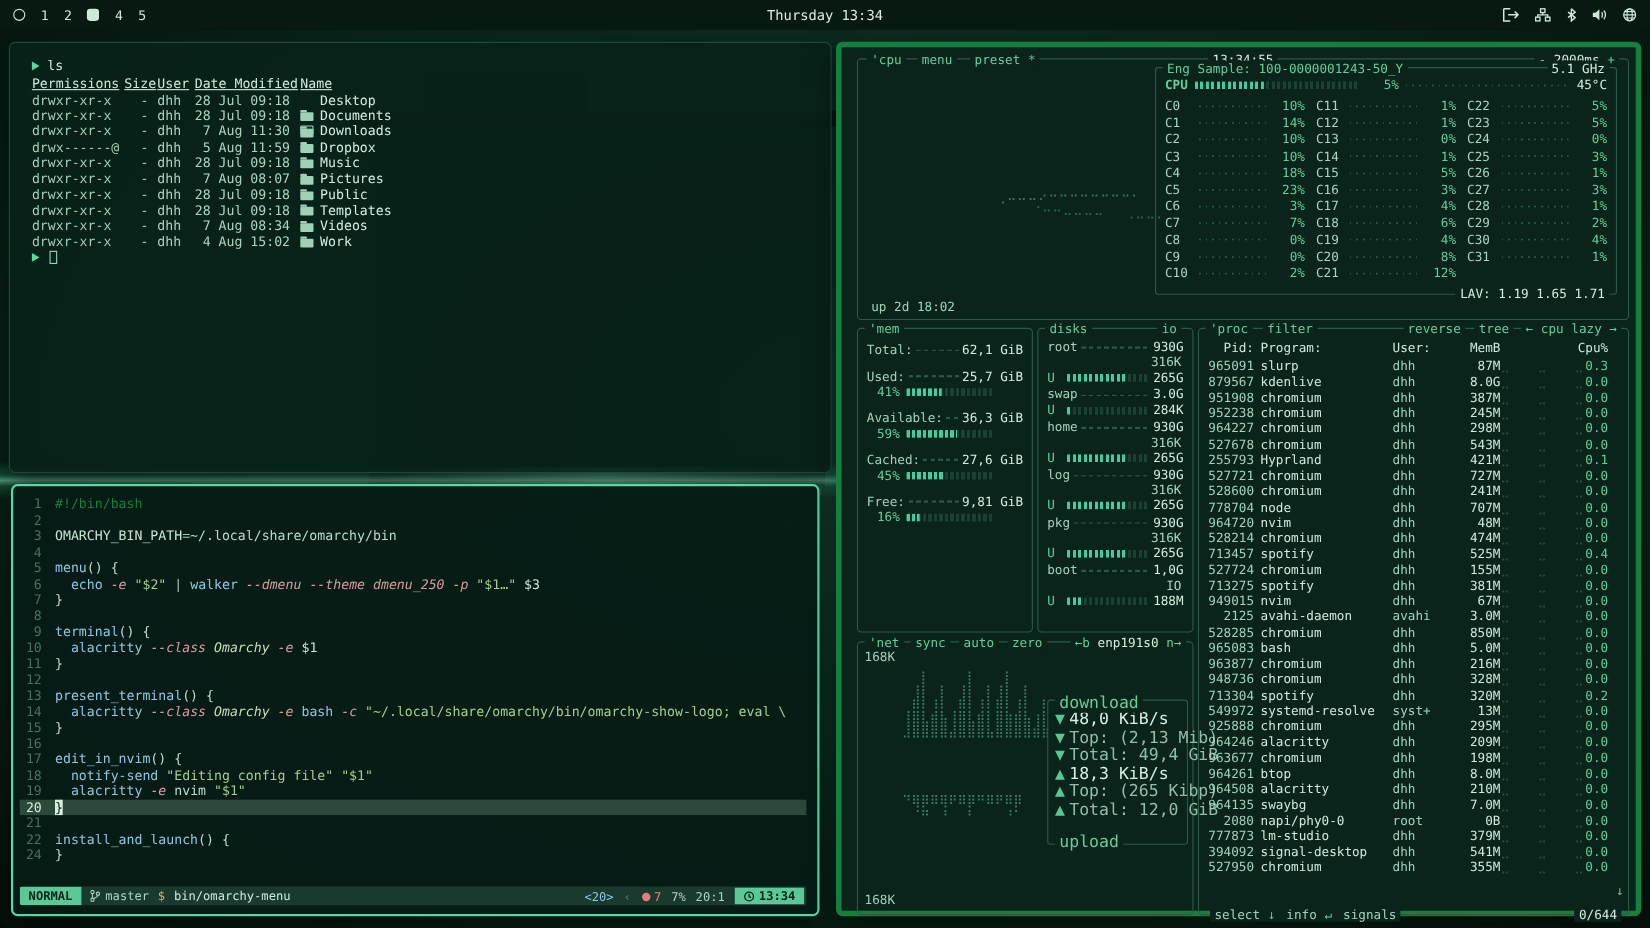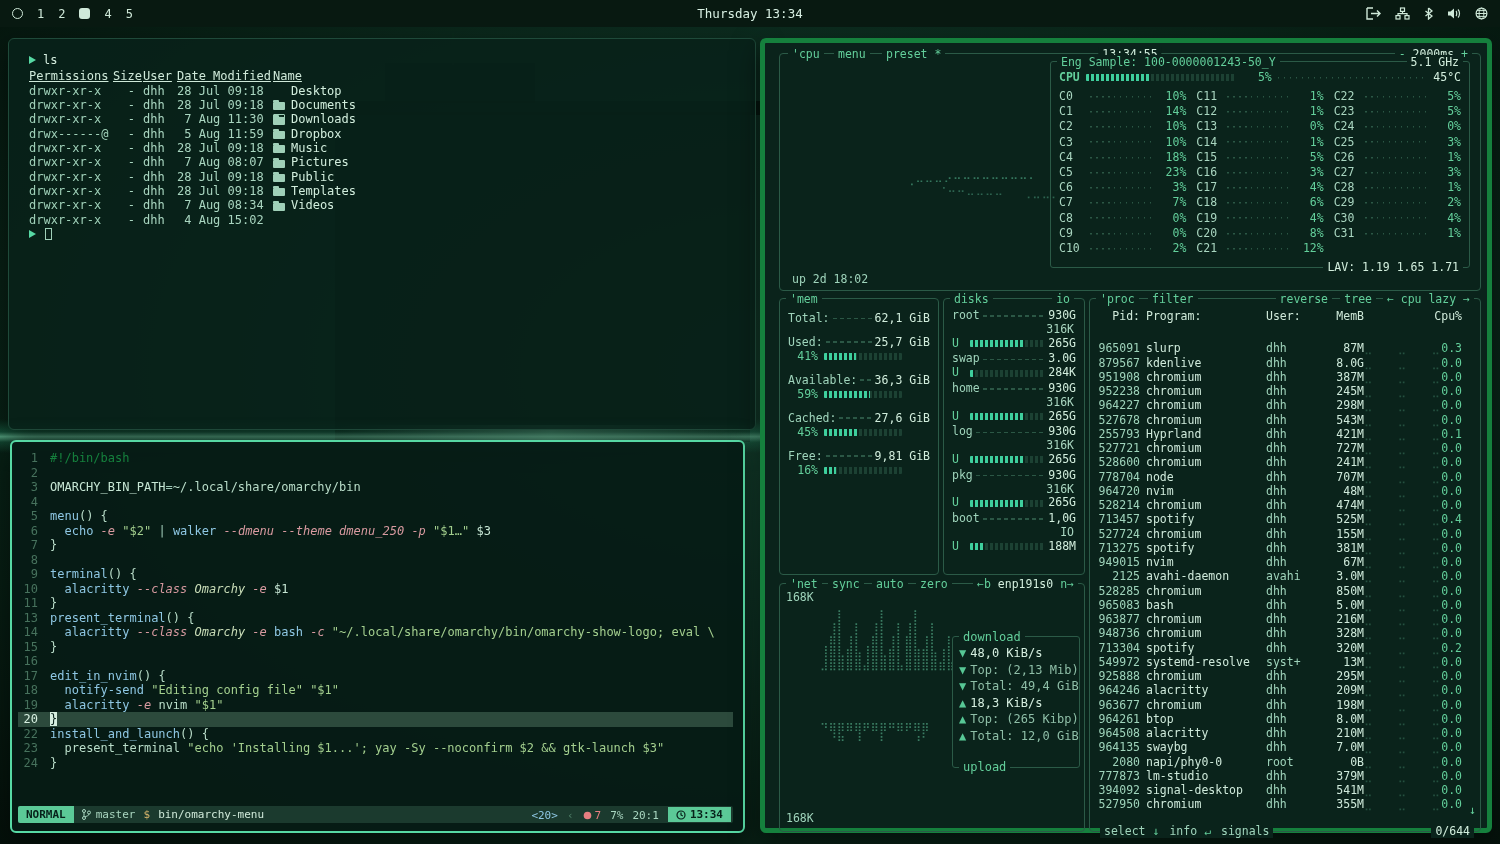--- a/index.html
+++ b/index.html
@@ -121,32 +121,32 @@
   .ulabel{color:#63cf9b;width:14px;flex:none}
   .disk-line .meter{flex:1;margin:0 4px}
   .disk-used{color:#d2eedd}
 
   .box-net{left:14px;top:540px;width:306px;height:249px}
   .net-scale-top{position:absolute;left:6px;top:6px;color:#9fd4bb}
   .net-scale-bot{position:absolute;left:6px;bottom:6px;color:#9fd4bb}
   .gline{line-height:13px;color:#3a7c62;white-space:pre}
   .down-graph{position:absolute;left:40px;top:22px}
   .up-graph{position:absolute;left:40px;top:138px}
-  .net-panel{position:absolute;left:172px;top:52px;width:128px;height:132px;border:1px solid #2b5a47;border-radius:3px;padding:8px 5px 6px 6px;font-size:12px;background:#0a231b}
+  .net-panel{position:absolute;left:172px;top:52px;width:128px;height:132px;border:1px solid #2b5a47;border-radius:3px;padding:8px 5px 6px 6px;font-size:15px;background:#0a231b}
   .net-row{display:flex;gap:4px;line-height:16.5px;white-space:nowrap}
   .arrow{color:#57c795}
   .net-speed{color:#d6efe0}
   .net-sub{color:#8fbfa8}
 
   .box-proc{left:324px;top:255px;width:392px;height:534px;padding:10px 6px 8px 6px}
   .pt-reverse{right:148px}
   .pt-tree{right:104px}
   .pt-lazy{right:6px}
   .proc-head,.proc-row{display:grid;grid-template-columns:50px 120px 48px 50px 64px 34px;line-height:14.25px;white-space:pre}
-  .proc-head{color:#cfe9d9;margin-bottom:18px}
+  .proc-head{color:#cfe9d9;margin-bottom:2px}
   .ph-pid,.p-pid{text-align:right;padding-right:6px}
   .ph-mem,.p-mem{text-align:right}
   .ph-cpu,.p-cpu{text-align:right}
   .p-pid{color:#9fd4bb}
   .p-prog{color:#cfeadb}
   .p-user{color:#9fd4bb}
   .p-mem{color:#cfeadb}
   .p-graph{color:#24503f;text-align:center}
   .p-cpu{color:#63cf9b}
   .proc-scroll{position:absolute;right:4px;bottom:14px;color:#63cf9b}
@@ -228,51 +228,52 @@
   <div>
       <div class="ls-row"><span class="c-perm">drwxr-xr-x</span><span class="c-size">-</span><span class="c-user">dhh</span><span class="c-date">28 Jul 09:18</span><span class="c-name"><i class="ficon desktop"></i><span>Desktop</span></span></div>
       <div class="ls-row"><span class="c-perm">drwxr-xr-x</span><span class="c-size">-</span><span class="c-user">dhh</span><span class="c-date">28 Jul 09:18</span><span class="c-name"><i class="ficon folder"></i><span>Documents</span></span></div>
       <div class="ls-row"><span class="c-perm">drwxr-xr-x</span><span class="c-size">-</span><span class="c-user">dhh</span><span class="c-date"> 7 Aug 11:30</span><span class="c-name"><i class="ficon folder"></i><span>Downloads</span></span></div>
       <div class="ls-row"><span class="c-perm">drwx------@</span><span class="c-size">-</span><span class="c-user">dhh</span><span class="c-date"> 5 Aug 11:59</span><span class="c-name"><i class="ficon folder"></i><span>Dropbox</span></span></div>
       <div class="ls-row"><span class="c-perm">drwxr-xr-x</span><span class="c-size">-</span><span class="c-user">dhh</span><span class="c-date">28 Jul 09:18</span><span class="c-name"><i class="ficon folder"></i><span>Music</span></span></div>
       <div class="ls-row"><span class="c-perm">drwxr-xr-x</span><span class="c-size">-</span><span class="c-user">dhh</span><span class="c-date"> 7 Aug 08:07</span><span class="c-name"><i class="ficon folder"></i><span>Pictures</span></span></div>
       <div class="ls-row"><span class="c-perm">drwxr-xr-x</span><span class="c-size">-</span><span class="c-user">dhh</span><span class="c-date">28 Jul 09:18</span><span class="c-name"><i class="ficon folder"></i><span>Public</span></span></div>
       <div class="ls-row"><span class="c-perm">drwxr-xr-x</span><span class="c-size">-</span><span class="c-user">dhh</span><span class="c-date">28 Jul 09:18</span><span class="c-name"><i class="ficon folder"></i><span>Templates</span></span></div>
       <div class="ls-row"><span class="c-perm">drwxr-xr-x</span><span class="c-size">-</span><span class="c-user">dhh</span><span class="c-date"> 7 Aug 08:34</span><span class="c-name"><i class="ficon folder"></i><span>Videos</span></span></div>
-      <div class="ls-row"><span class="c-perm">drwxr-xr-x</span><span class="c-size">-</span><span class="c-user">dhh</span><span class="c-date"> 4 Aug 15:02</span></div>
+      <div class="ls-row"><span class="c-perm">drwxr-xr-x</span><span class="c-size">-</span><span class="c-user">dhh</span><span class="c-date"> 4 Aug 15:02</span><span class="c-name"><i class="ficon folder"></i><span>Work</span></span></div>
     </div>
   <div class="prompt-line" style="margin-top:1px">
     <span class="chev"></span>
     <span class="cursor-block"></span>
   </div>
 </div>
 
 <div class="window win-nvim">
   <div>
       <div class="code-line"><span class="gutter">1</span><span class="code"><span class="tok-cm">#!/bin/bash</span></span></div>
       <div class="code-line"><span class="gutter">2</span><span class="code"></span></div>
       <div class="code-line"><span class="gutter">3</span><span class="code"><span class="tok-vr">OMARCHY_BIN_PATH</span><span class="tok-op">=</span><span class="tok-tx">~/.local/share/omarchy/bin</span></span></div>
       <div class="code-line"><span class="gutter">4</span><span class="code"></span></div>
       <div class="code-line"><span class="gutter">5</span><span class="code"><span class="tok-fn">menu</span><span class="tok-tx">() {</span></span></div>
       <div class="code-line"><span class="gutter">6</span><span class="code"><span class="tok-tx">  </span><span class="tok-kw">echo</span><span class="tok-tx"> </span><span class="tok-fl">-e</span><span class="tok-tx"> </span><span class="tok-st">"$2"</span><span class="tok-tx"> </span><span class="tok-op">|</span><span class="tok-tx"> </span><span class="tok-kw">walker</span><span class="tok-tx"> </span><span class="tok-fl">--dmenu</span><span class="tok-tx"> </span><span class="tok-fl">--theme</span><span class="tok-tx"> </span><span class="tok-fl">dmenu_250</span><span class="tok-tx"> </span><span class="tok-fl">-p</span><span class="tok-tx"> </span><span class="tok-st">"$1…"</span><span class="tok-tx"> </span><span class="tok-vr">$3</span></span></div>
       <div class="code-line"><span class="gutter">7</span><span class="code"><span class="tok-tx">}</span></span></div>
       <div class="code-line"><span class="gutter">8</span><span class="code"></span></div>
       <div class="code-line"><span class="gutter">9</span><span class="code"><span class="tok-fn">terminal</span><span class="tok-tx">() {</span></span></div>
       <div class="code-line"><span class="gutter">10</span><span class="code"><span class="tok-tx">  </span><span class="tok-kw">alacritty</span><span class="tok-tx"> </span><span class="tok-fl">--class</span><span class="tok-tx"> </span><span class="tok-fli">Omarchy</span><span class="tok-tx"> </span><span class="tok-fl">-e</span><span class="tok-tx"> </span><span class="tok-vr">$1</span></span></div>
       <div class="code-line"><span class="gutter">11</span><span class="code"><span class="tok-tx">}</span></span></div>
+      <div class="code-line"><span class="gutter">12</span><span class="code"></span></div>
       <div class="code-line"><span class="gutter">13</span><span class="code"><span class="tok-fn">present_terminal</span><span class="tok-tx">() {</span></span></div>
       <div class="code-line"><span class="gutter">14</span><span class="code"><span class="tok-tx">  </span><span class="tok-kw">alacritty</span><span class="tok-tx"> </span><span class="tok-fl">--class</span><span class="tok-tx"> </span><span class="tok-fli">Omarchy</span><span class="tok-tx"> </span><span class="tok-fl">-e</span><span class="tok-tx"> </span><span class="tok-kw">bash</span><span class="tok-tx"> </span><span class="tok-fl">-c</span><span class="tok-tx"> </span><span class="tok-st">"~/.local/share/omarchy/bin/omarchy-show-logo; eval \</span></span></div>
       <div class="code-line"><span class="gutter">15</span><span class="code"><span class="tok-tx">}</span></span></div>
       <div class="code-line"><span class="gutter">16</span><span class="code"></span></div>
       <div class="code-line"><span class="gutter">17</span><span class="code"><span class="tok-fn">edit_in_nvim</span><span class="tok-tx">() {</span></span></div>
       <div class="code-line"><span class="gutter">18</span><span class="code"><span class="tok-tx">  </span><span class="tok-kw">notify-send</span><span class="tok-tx"> </span><span class="tok-st">"Editing config file"</span><span class="tok-tx"> </span><span class="tok-st">"$1"</span></span></div>
       <div class="code-line"><span class="gutter">19</span><span class="code"><span class="tok-tx">  </span><span class="tok-kw">alacritty</span><span class="tok-tx"> </span><span class="tok-fl">-e</span><span class="tok-tx"> </span><span class="tok-tx">nvim</span><span class="tok-tx"> </span><span class="tok-st">"$1"</span></span></div>
       <div class="code-line cursor-line"><span class="gutter">20</span><span class="code"><span class="tok-cursor">}</span></span></div>
+      <div class="code-line"><span class="gutter">21</span><span class="code"></span></div>
       <div class="code-line"><span class="gutter">22</span><span class="code"><span class="tok-fn">install_and_launch</span><span class="tok-tx">() {</span></span></div>
-      <div class="code-line"><span class="gutter">23</span><span class="code"><span class="tok-tx">  </span><span class="tok-fn2">present_terminal</span><span class="tok-tx"> </span><span class="tok-st">"echo 'Installing $1...'; yay -Sy --noconfirm $2 &amp;&amp; gtk-launch $3"</span></span></div>
       <div class="code-line"><span class="gutter">24</span><span class="code"><span class="tok-tx">}</span></span></div>
     </div>
   <div class="statusline">
     <span class="sl-chip">NORMAL</span>
     <span class="sl-seg">
       <svg width="9" height="11" viewBox="0 0 9 11">
           <circle cx="2" cy="2" r="1.5" stroke="#a9d6c0" fill="none"></circle>
           <circle cx="2" cy="9" r="1.5" stroke="#a9d6c0" fill="none"></circle>
           <circle cx="7" cy="3.5" r="1.5" stroke="#a9d6c0" fill="none"></circle>
           <path d="M2 3.5v4M7 5c0 2-3 2-4 3" stroke="#a9d6c0" fill="none"></path>

